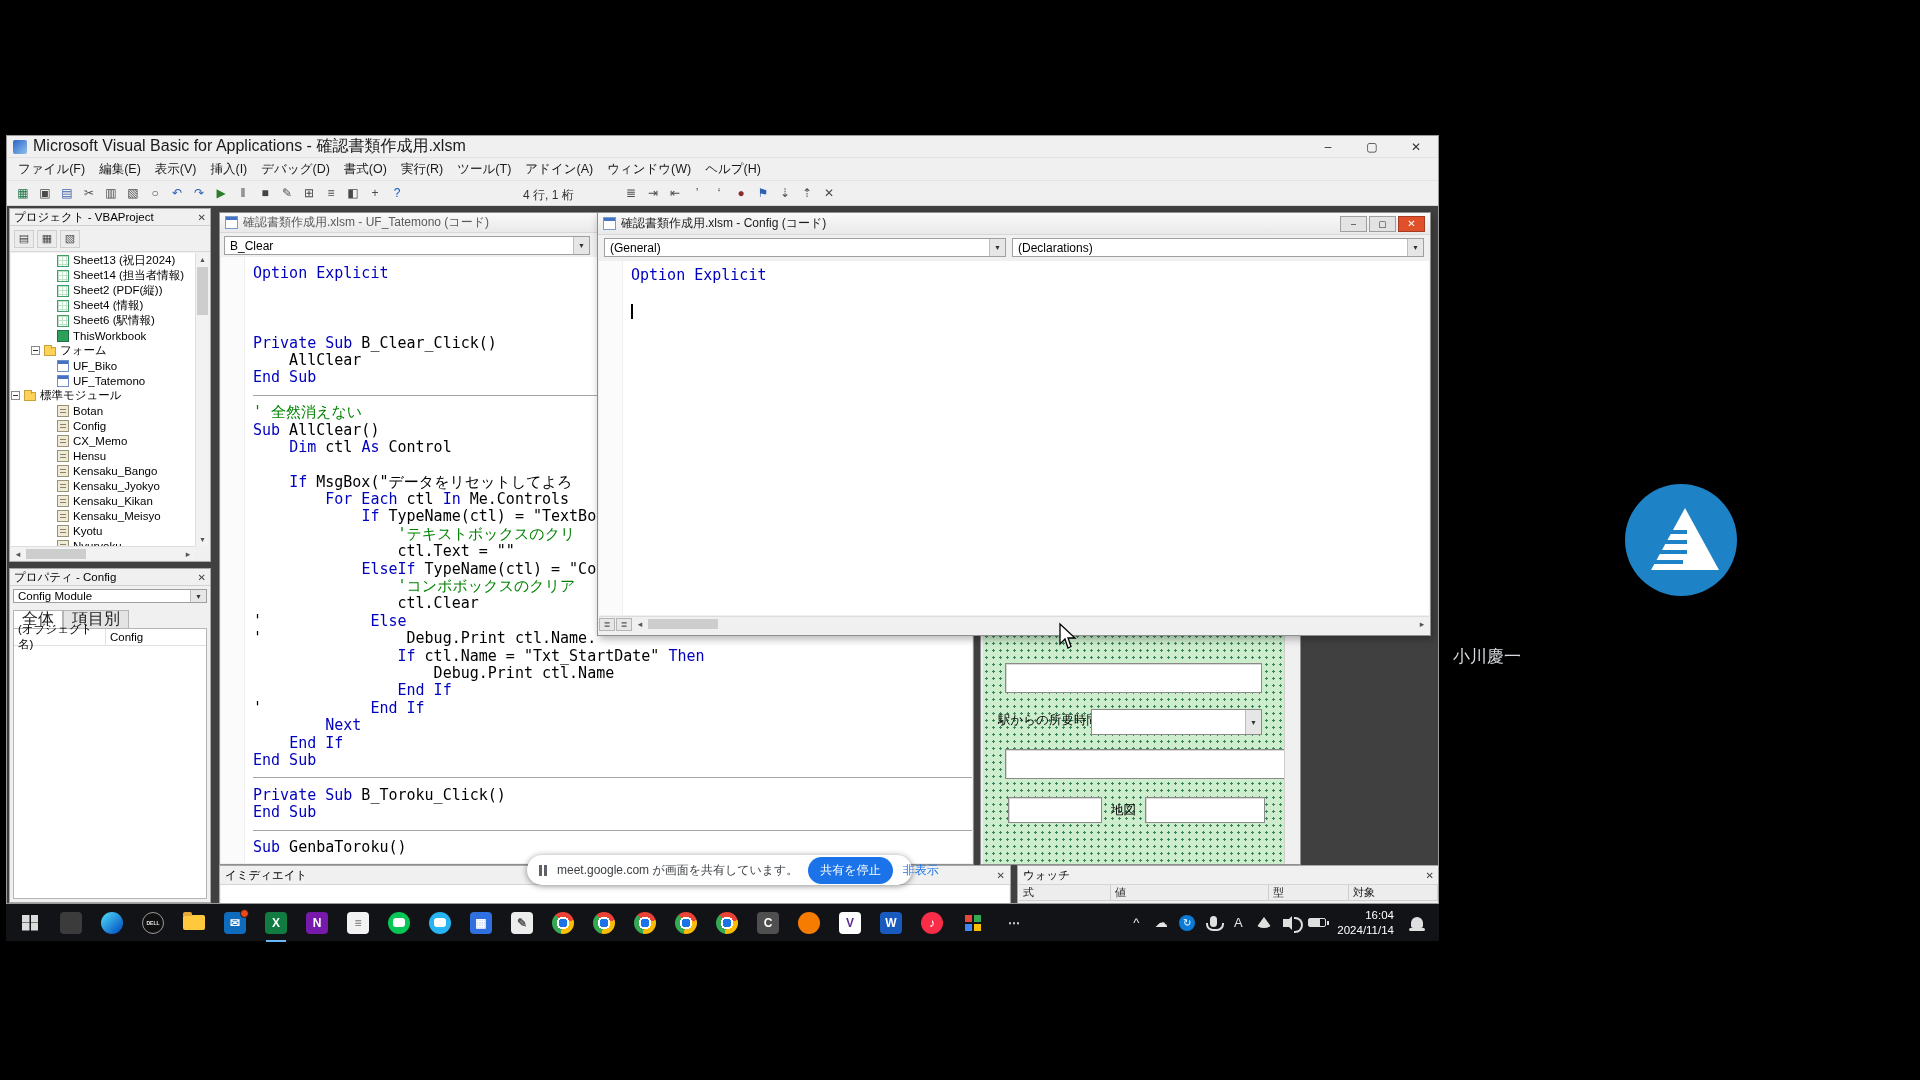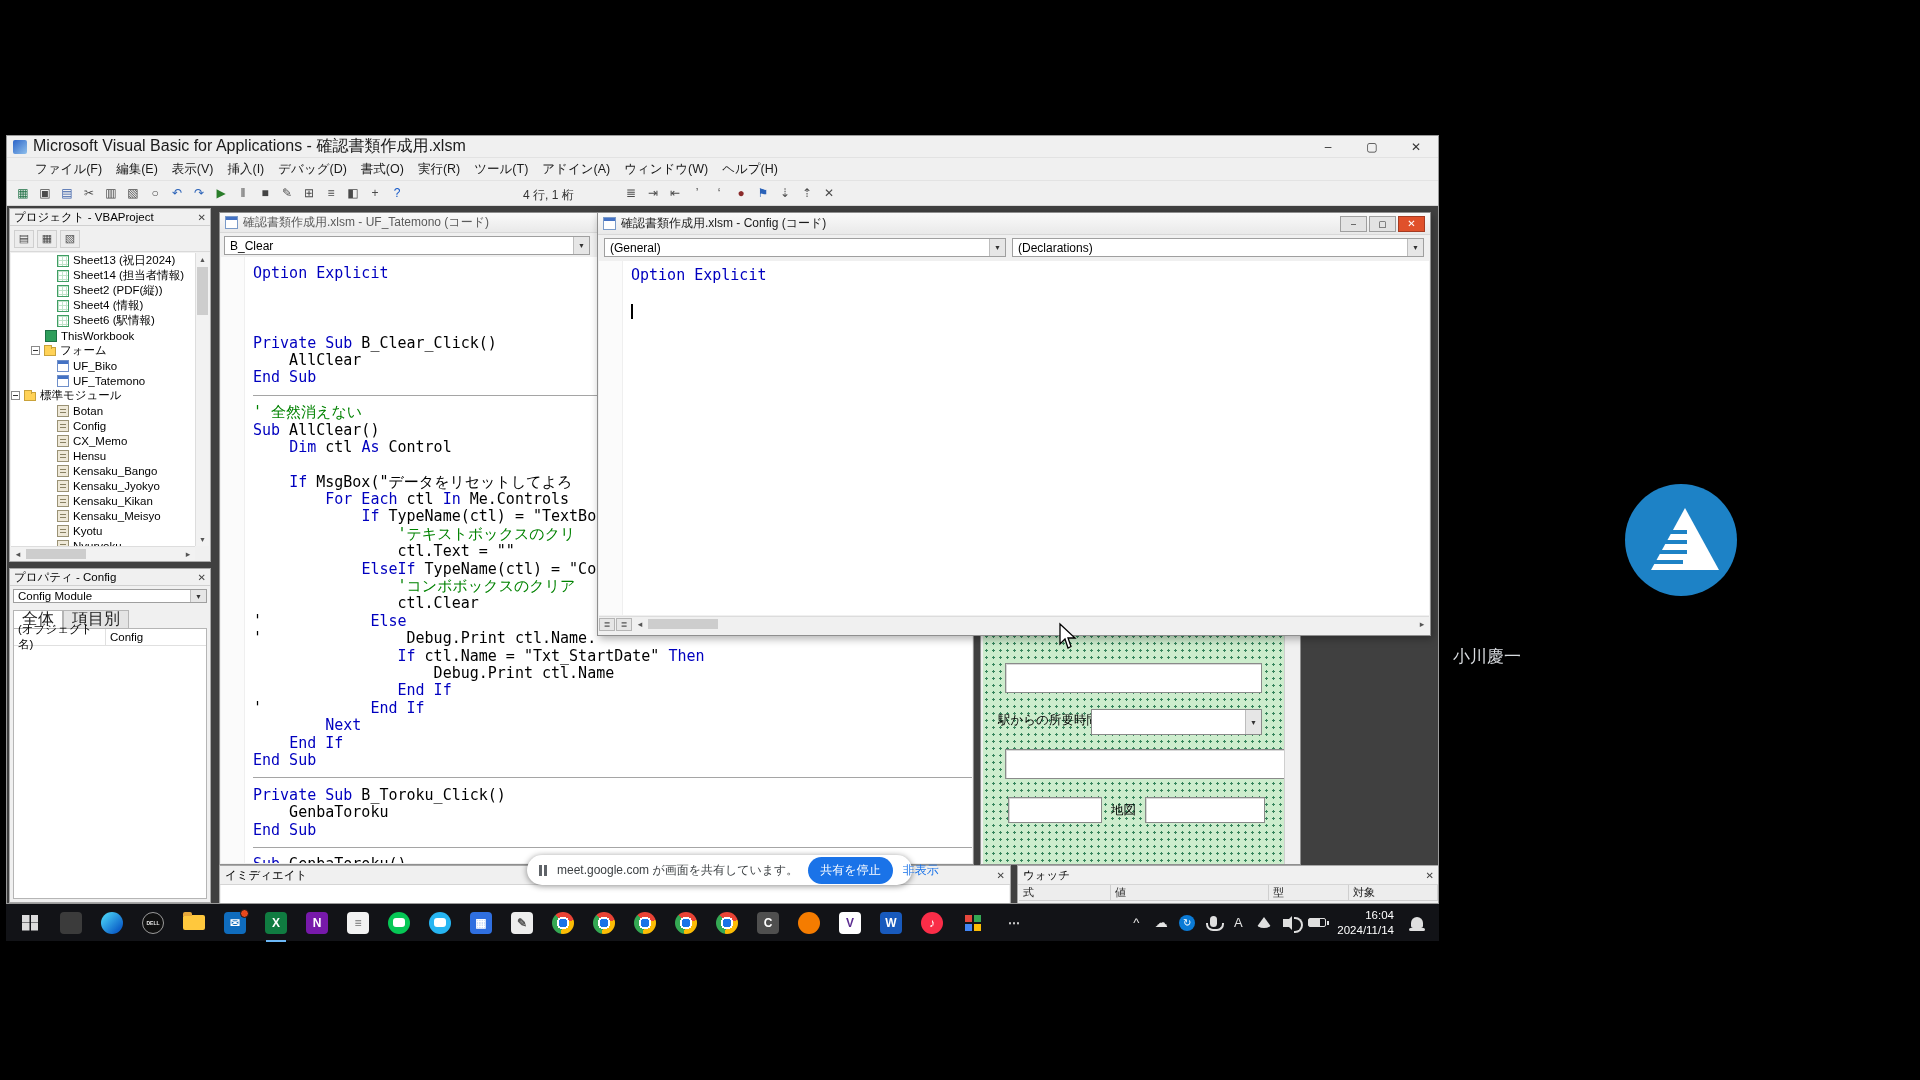--- a/index.html
+++ b/index.html
@@ -6,21 +6,21 @@
   html,body { width:1920px; height:1080px; background:#000; font-family:"Liberation Sans",sans-serif; overflow:hidden; position:relative; }
 
   
   .vba { position:absolute; left:6px; top:135px; width:1433px; height:769px; background:#f0f0f0; border:1px solid #9a9a9a; }
   .titlebar { position:absolute; left:0; top:0; right:0; height:22px; background:#f0f0f0; display:flex; align-items:center; border-bottom:1px solid #e2e2e2; }
   .vba-ico { width:14px; height:14px; margin:0 6px; background:linear-gradient(135deg,#2c64c8,#8fc0ec); border-radius:2px; flex:0 0 auto; }
   .title-text { font-size:16px; color:#1a1a1a; white-space:nowrap; }
   .win-ctrls { margin-left:auto; display:flex; height:100%; }
   .wc { width:44px; display:flex; align-items:center; justify-content:center; font-size:12px; color:#333; }
 
-  .menubar { position:absolute; top:22px; left:0; right:0; height:22px; background:#f0f0f0; display:flex; align-items:center; padding-left:21px; }
+  .menubar { position:absolute; top:22px; left:0; right:0; height:22px; background:#f0f0f0; display:flex; align-items:center; padding-left:4px; }
   .menu-item { font-size:12.5px; color:#1a1a1a; padding:0 7px; white-space:nowrap; }
 
   .toolbar { position:absolute; top:44px; left:0; right:0; height:26px; background:#f0f0f0; border-top:1px solid #e3e3e3; border-bottom:1px solid #d8d8d8; }
   .tb-group { position:absolute; left:6px; top:2px; display:flex; gap:2px; }
   .tb-g2 { left:614px; }
   .tb-btn { width:20px; height:20px; display:flex; align-items:center; justify-content:center; font-size:12px; color:#4a4a4a; border-radius:2px; }
   .line-col { position:absolute; left:516px; top:6px; font-size:12px; color:#333; white-space:nowrap; }
 
   .mdi { position:absolute; top:70px; left:0; right:0; bottom:0; background:#404040; overflow:hidden; }
 
@@ -250,21 +250,21 @@
             <span class="tree-label">Sheet2 (PDF(縦))</span>
           </div>
           <div class="tree-row" style="padding-left: 46px;">
             <span class="node-icon icon-sheet"></span>
             <span class="tree-label">Sheet4 (情報)</span>
           </div>
           <div class="tree-row" style="padding-left: 46px;">
             <span class="node-icon icon-sheet"></span>
             <span class="tree-label">Sheet6 (駅情報)</span>
           </div>
-          <div class="tree-row" style="padding-left: 34px;">
+          <div class="tree-row" style="padding-left: 46px;">
             <span class="node-icon icon-workbook"></span>
             <span class="tree-label">ThisWorkbook</span>
           </div>
           <div class="tree-row" style="padding-left: 20px;">
             <span class="expander"></span>
             <span class="node-icon icon-folder"></span>
             <span class="tree-label">フォーム</span>
           </div>
           <div class="tree-row" style="padding-left: 46px;">
             <span class="node-icon icon-form"></span>
@@ -397,21 +397,20 @@
             <div class="code-line"><span class="cd-n">'                Debug.Print ctl.Name.</span></div>
             <div class="code-line"><span class="cd-n">                </span><span class="cd-k">If</span><span class="cd-n"> ctl.Name = </span><span class="cd-s">"Txt_StartDate"</span><span class="cd-n"> </span><span class="cd-k">Then</span></div>
             <div class="code-line"><span class="cd-n">                    Debug.Print ctl.Name</span></div>
             <div class="code-line"><span class="cd-n">                </span><span class="cd-k">End If</span></div>
             <div class="code-line"><span class="cd-n">'            </span><span class="cd-k">End If</span></div>
             <div class="code-line"><span class="cd-n">        </span><span class="cd-k">Next</span></div>
             <div class="code-line"><span class="cd-n">    </span><span class="cd-k">End If</span></div>
             <div class="code-line"><span class="cd-k">End Sub</span></div>
             <div class="code-line sep"></div>
             <div class="code-line"><span class="cd-k">Private Sub</span><span class="cd-n"> B_Toroku_Click()</span></div>
-            <div class="code-line"><span class="cd-n">    GenbaToroku</span></div>
             <div class="code-line"><span class="cd-k">End Sub</span></div>
             <div class="code-line sep"></div>
             <div class="code-line"><span class="cd-k">Sub</span><span class="cd-n"> GenbaToroku()</span></div>
           </div>
         </div>
     </div>
 
     <div class="mdi-win designer">
       <div class="form-canvas">
         <div class="f-field" style="left:22px;top:450px;width:257px;height:30px;"></div>

